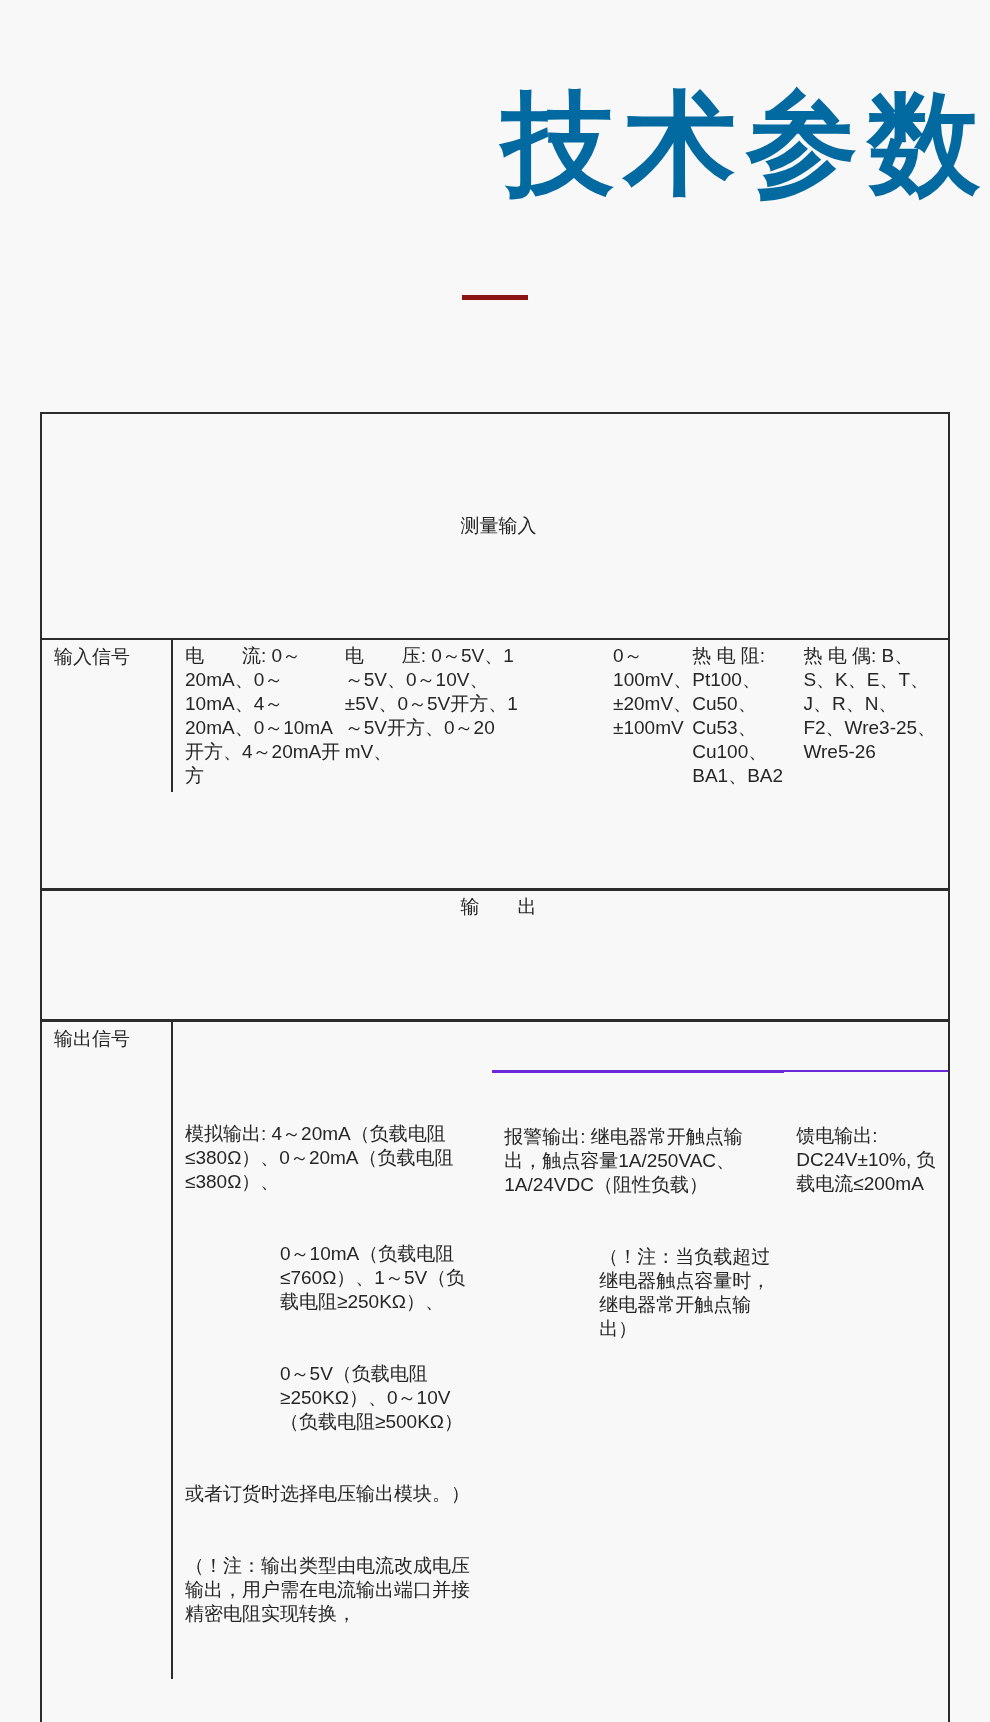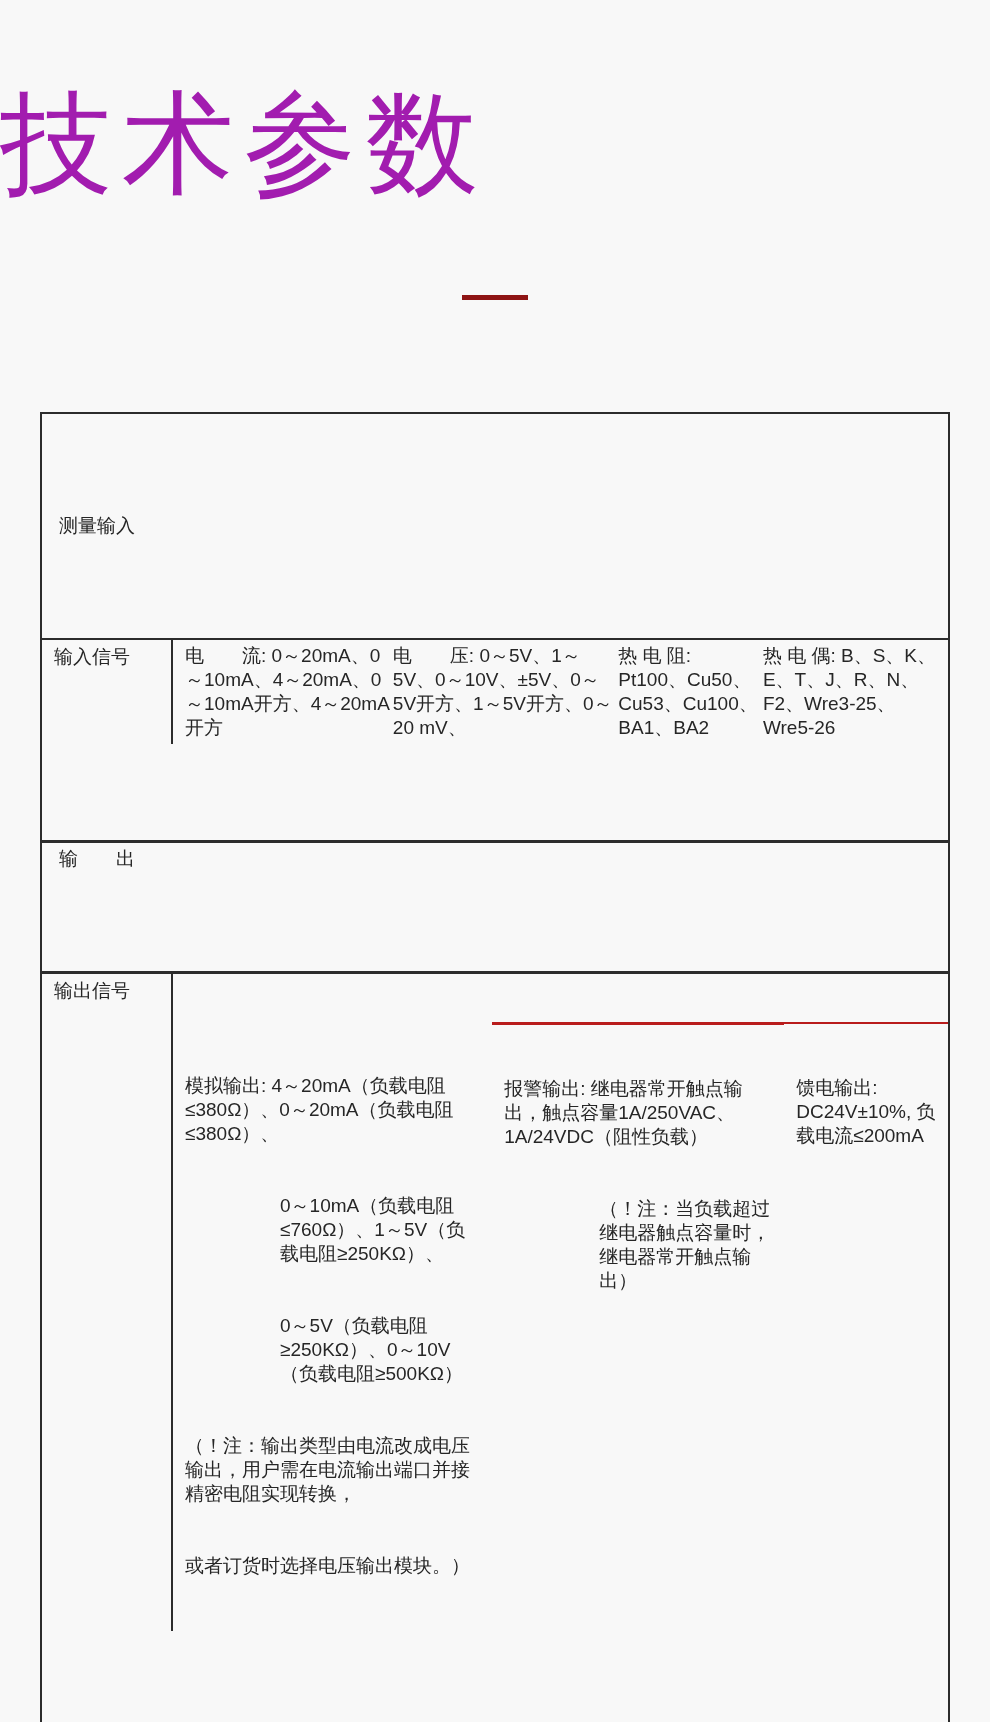--- a/index.html
+++ b/index.html
@@ -2,50 +2,50 @@
 <html><head>
 <meta charset="utf-8">
 <style>
   html,body { margin:0; padding:0; }
   body {
     width:990px; height:1722px; overflow:hidden;
     background:#f8f8f8; color:#262626;
     font-family:"Liberation Sans","DejaVu Sans",sans-serif;
   }
   .title {
-    margin:0; padding-top:80px; text-align:left;
-    font-size:112px; line-height:1.15; font-weight:400;
-    letter-spacing:10px; color:#a21caf;
+    margin:0; padding-top:80px; text-align:right;
+    font-size:112px; line-height:1.15; font-weight:700;
+    letter-spacing:10px; color:#0369a1;
   }
   .divider { width:66px; height:5px; margin:86px auto 0; background:#8e1414; }
 
   .spec-table {
     width:906px; margin:112px auto 0; border:2px solid #2c2c2c;
     font-size:19px; line-height:24px; background:transparent;
     white-space:pre-wrap;
   }
-  .row { display:flex; border-top:2px solid #2c2c2c; }
+  .row { display:flex; border-top:2px solid #2c2c2c;justify-content:center; }
   .row.first { border-top:none; }
   .row.thick { border-top-width:3px; }
 
   .section-row { padding:4px 10px 4px 17px; min-height:24px; }
 
   .label-cell {
     flex:0 0 113px; border-right:2px solid #2c2c2c;
     padding:4px 4px 4px 12px; display:flex; align-items:center;
   }
   .label-cell.top { align-items:flex-start; padding-top:5px; }
 
   .value-cell {
     flex:1; padding:4px 10px 4px 12px;
     display:flex; flex-direction:row; justify-content:center;
   }
   .value-cell.flush { padding:0; }
   .sub { padding:4px 10px 5px 12px;margin-top:48px; }
-  .sub.bt { border-top:2px solid #b91c1c; }
+  .sub.bt { border-top:2px solid #6d28d9; }
   .sub.bt3 { border-top-width:3px; }
   .line { min-height:24px; }
   .line.ind { padding-left:95px; }
 </style>
 </head>
 <body>
 
 <div>
 
   <h1 class="title">技术参数</h1>
@@ -57,40 +57,41 @@
     <div class="row first section-row">
       <span>测量输入</span>
     </div>
 
     
     <div class="row">
       <div class="label-cell top">输入信号</div>
       <div class="value-cell">
         <div class="line">电　　流: 0～20mA、0～10mA、4～20mA、0～10mA开方、4～20mA开方</div>
         <div class="line">电　　压: 0～5V、1～5V、0～10V、±5V、0～5V开方、1～5V开方、0～20 mV、</div>
+        <div class="line ind">0～100mV、±20mV、±100mV</div>
         <div class="line">热 电 阻: Pt100、Cu50、Cu53、Cu100、BA1、BA2</div>
         <div class="line">热 电 偶: B、S、K、E、T、J、R、N、F2、Wre3-25、Wre5-26</div>
       </div>
     </div>
 
     
     <div class="row thick section-row">
       <span>输　　出</span>
     </div>
 
     
     <div class="row thick">
       <div class="label-cell top">输出信号</div>
       <div class="value-cell flush">
         <div class="sub">
           <div class="line">模拟输出: 4～20mA（负载电阻≤380Ω）、0～20mA（负载电阻≤380Ω）、</div>
           <div class="line ind">0～10mA（负载电阻≤760Ω）、1～5V（负载电阻≥250KΩ）、</div>
           <div class="line ind">0～5V（负载电阻≥250KΩ）、0～10V（负载电阻≥500KΩ）</div>
+          <div class="line">或者订货时选择电压输出模块。）</div>
           <div class="line">（！注：输出类型由电流改成电压输出，用户需在电流输出端口并接精密电阻实现转换，</div>
-          <div class="line">或者订货时选择电压输出模块。）</div>
         </div>
         <div class="sub bt bt3">
           <div class="line">报警输出: 继电器常开触点输出，触点容量1A/250VAC、1A/24VDC（阻性负载）</div>
           <div class="line ind">（！注：当负载超过继电器触点容量时，继电器常开触点输出）</div>
         </div>
         <div class="sub bt">
           <div class="line">馈电输出: DC24V±10%, 负载电流≤200mA</div>
         </div>
         
       </div>

